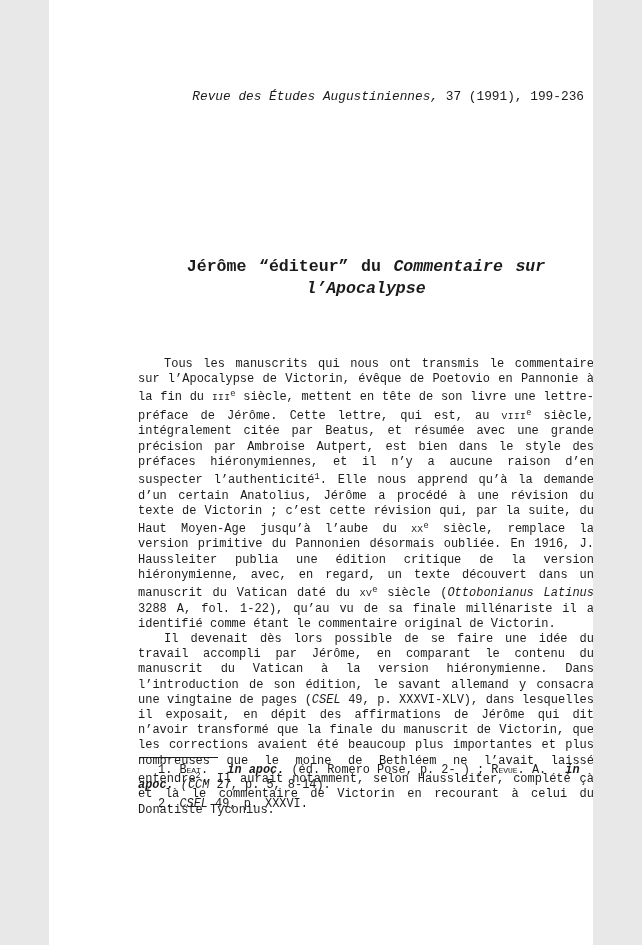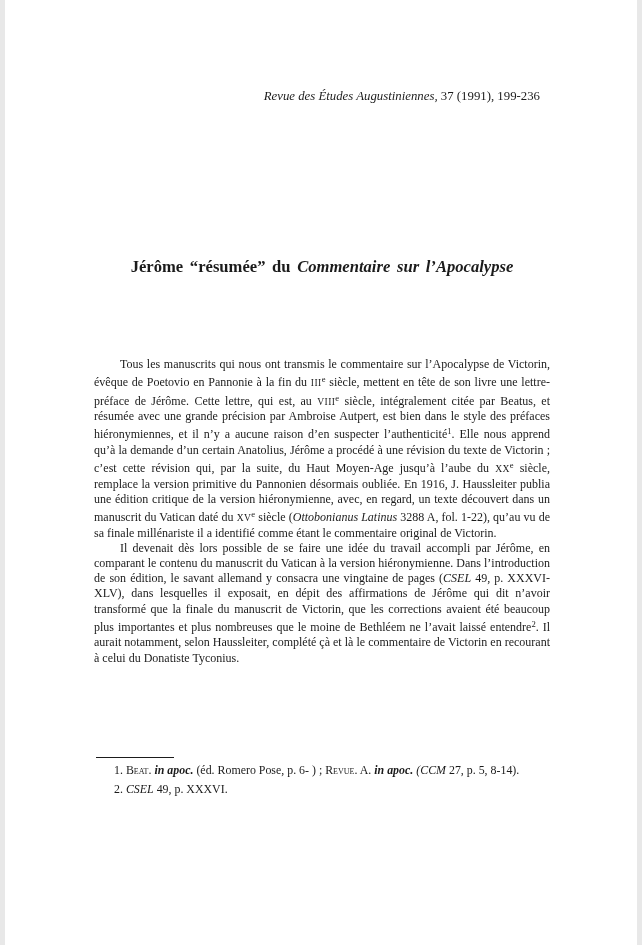--- a/index.html
+++ b/index.html
@@ -1,23 +1,23 @@
 <!DOCTYPE html>
 <html style="--ink: #1b1b1b; --paper: #ffffff;"><head>
 <meta charset="utf-8">
 <style>
   html, body { margin: 0; padding: 0; background: #e8e8e8; }
   .page {
     position: relative;
-    width: 632px;
+    width: 544px;
     height: 945px;
     margin: 0 auto;
     background: var(--paper, #ffffff);
     color: var(--ink, #1b1b1b);
-    font-family: Liberation Serif, serif;
+    font-family: Liberation Mono, monospace;
     overflow: hidden;
   }
   .running-head {
     position: absolute;
     top: 89px;
     left: 89px;
     width: 456px;
     box-sizing: border-box;
     padding-right: 10px;
     text-align: right;
@@ -43,21 +43,21 @@
     position: absolute;
     top: 357px;
     left: 89px;
     width: 456px;
     font-size: 12px;
     line-height: 15.2px;
     text-align: justify;
   }
   .para { margin: 0; text-indent: 26px; }
   .it  { font-style: italic; }
-  .bi  { font-style: italic; font-weight: bold; }
+  .bi  { font-style: italic; font-weight: bold; margin-left: 12px; }
   .sc  { font-size: 0.8em; letter-spacing: 0.4px; }
   .sup { font-size: 0.72em; vertical-align: 0.5em; }
   .fsc { font-variant: small-caps; }
   .fn-rule {
     position: absolute;
     top: 757px;
     left: 91px;
     width: 78px;
     height: 0;
     border-top: 1.6px solid var(--ink, #1b1b1b);
@@ -74,28 +74,28 @@
   .fn { margin: 0 0 4px 0; text-indent: 20px; }
 </style>
 </head>
 <body>
 
 <div class="page">
 
   <div class="running-head"><span class="it">Revue des Études Augustiniennes,</span><span> 37 (1991), 199-236</span></div>
 
   <h1 class="article-title">
-      <span class="title-line t1"><span>Jérôme “résumée” du </span><span class="it">Commentaire sur l’Apocalypse</span></span>
+      <span class="title-line t1"><span>Jérôme “éditeur” du </span><span class="it">Commentaire sur l’Apocalypse</span></span>
     </h1>
 
   <div class="body-text">
     <p class="para"><span>Tous les manuscrits qui nous ont transmis le commentaire sur l’Apocalypse de Victorin, évêque de Poetovio en Pannonie à la fin du </span><span class="sc">III</span><span class="sup">e</span><span> siècle, mettent en tête de son livre une lettre-préface de Jérôme. Cette lettre, qui est, au </span><span class="sc">VIII</span><span class="sup">e</span><span> siècle, intégralement citée par Beatus, et résumée avec une grande précision par Ambroise Autpert, est bien dans le style des préfaces hiéronymiennes, et il n’y a aucune raison d’en suspecter l’authenticité</span><span class="sup">1</span><span>. Elle nous apprend qu’à la demande d’un certain Anatolius, Jérôme a procédé à une révision du texte de Victorin ; c’est cette révision qui, par la suite, du Haut Moyen-Age jusqu’à l’aube du </span><span class="sc">XX</span><span class="sup">e</span><span> siècle, remplace la version primitive du Pannonien désormais oubliée. En 1916, J. Haussleiter publia une édition critique de la version hiéronymienne, avec, en regard, un texte découvert dans un manuscrit du Vatican daté du </span><span class="sc">XV</span><span class="sup">e</span><span> siècle (</span><span class="it">Ottobonianus Latinus</span><span> 3288 A, fol. 1-22), qu’au vu de sa finale millénariste il a identifié comme étant le commentaire original de Victorin.</span></p>
     <p class="para"><span>Il devenait dès lors possible de se faire une idée du travail accompli par Jérôme, en comparant le contenu du manuscrit du Vatican à la version hiéronymienne. Dans l’introduction de son édition, le savant allemand y consacra une vingtaine de pages (</span><span class="it">CSEL</span><span> 49, p. XXXVI-XLV), dans lesquelles il exposait, en dépit des affirmations de Jérôme qui dit n’avoir transformé que la finale du manuscrit de Victorin, que les corrections avaient été beaucoup plus importantes et plus nombreuses que le moine de Bethléem ne l’avait laissé entendre</span><span class="sup">2</span><span>. Il aurait notamment, selon Haussleiter, complété çà et là le commentaire de Victorin en recourant à celui du Donatiste Tyconius.</span></p>
   </div>
 
   <div class="fn-rule"></div>
 
   <div class="footnotes">
-    <p class="fn"><span>1. </span><span class="fsc">Beat.</span><span class="bi"> in apoc. </span><span>(éd. Romero Pose, p. 6- ) ; </span><span class="fsc">Revue.</span><span> A. </span><span class="bi">in apoc. </span><span class="it">(CCM</span><span> 27, p. 5, 8-14).</span></p>
+    <p class="fn"><span>1. </span><span class="fsc">Beat.</span><span class="bi"> in apoc. </span><span>(éd. Romero Pose, p. 2- ) ; </span><span class="fsc">Revue.</span><span> A. </span><span class="bi">in apoc. </span><span class="it">(CCM</span><span> 27, p. 5, 8-14).</span></p>
     <p class="fn"><span>2. </span><span class="it">CSEL</span><span> 49, p. XXXVI.</span></p>
   </div>
 
 </div>
 
 </body></html>

